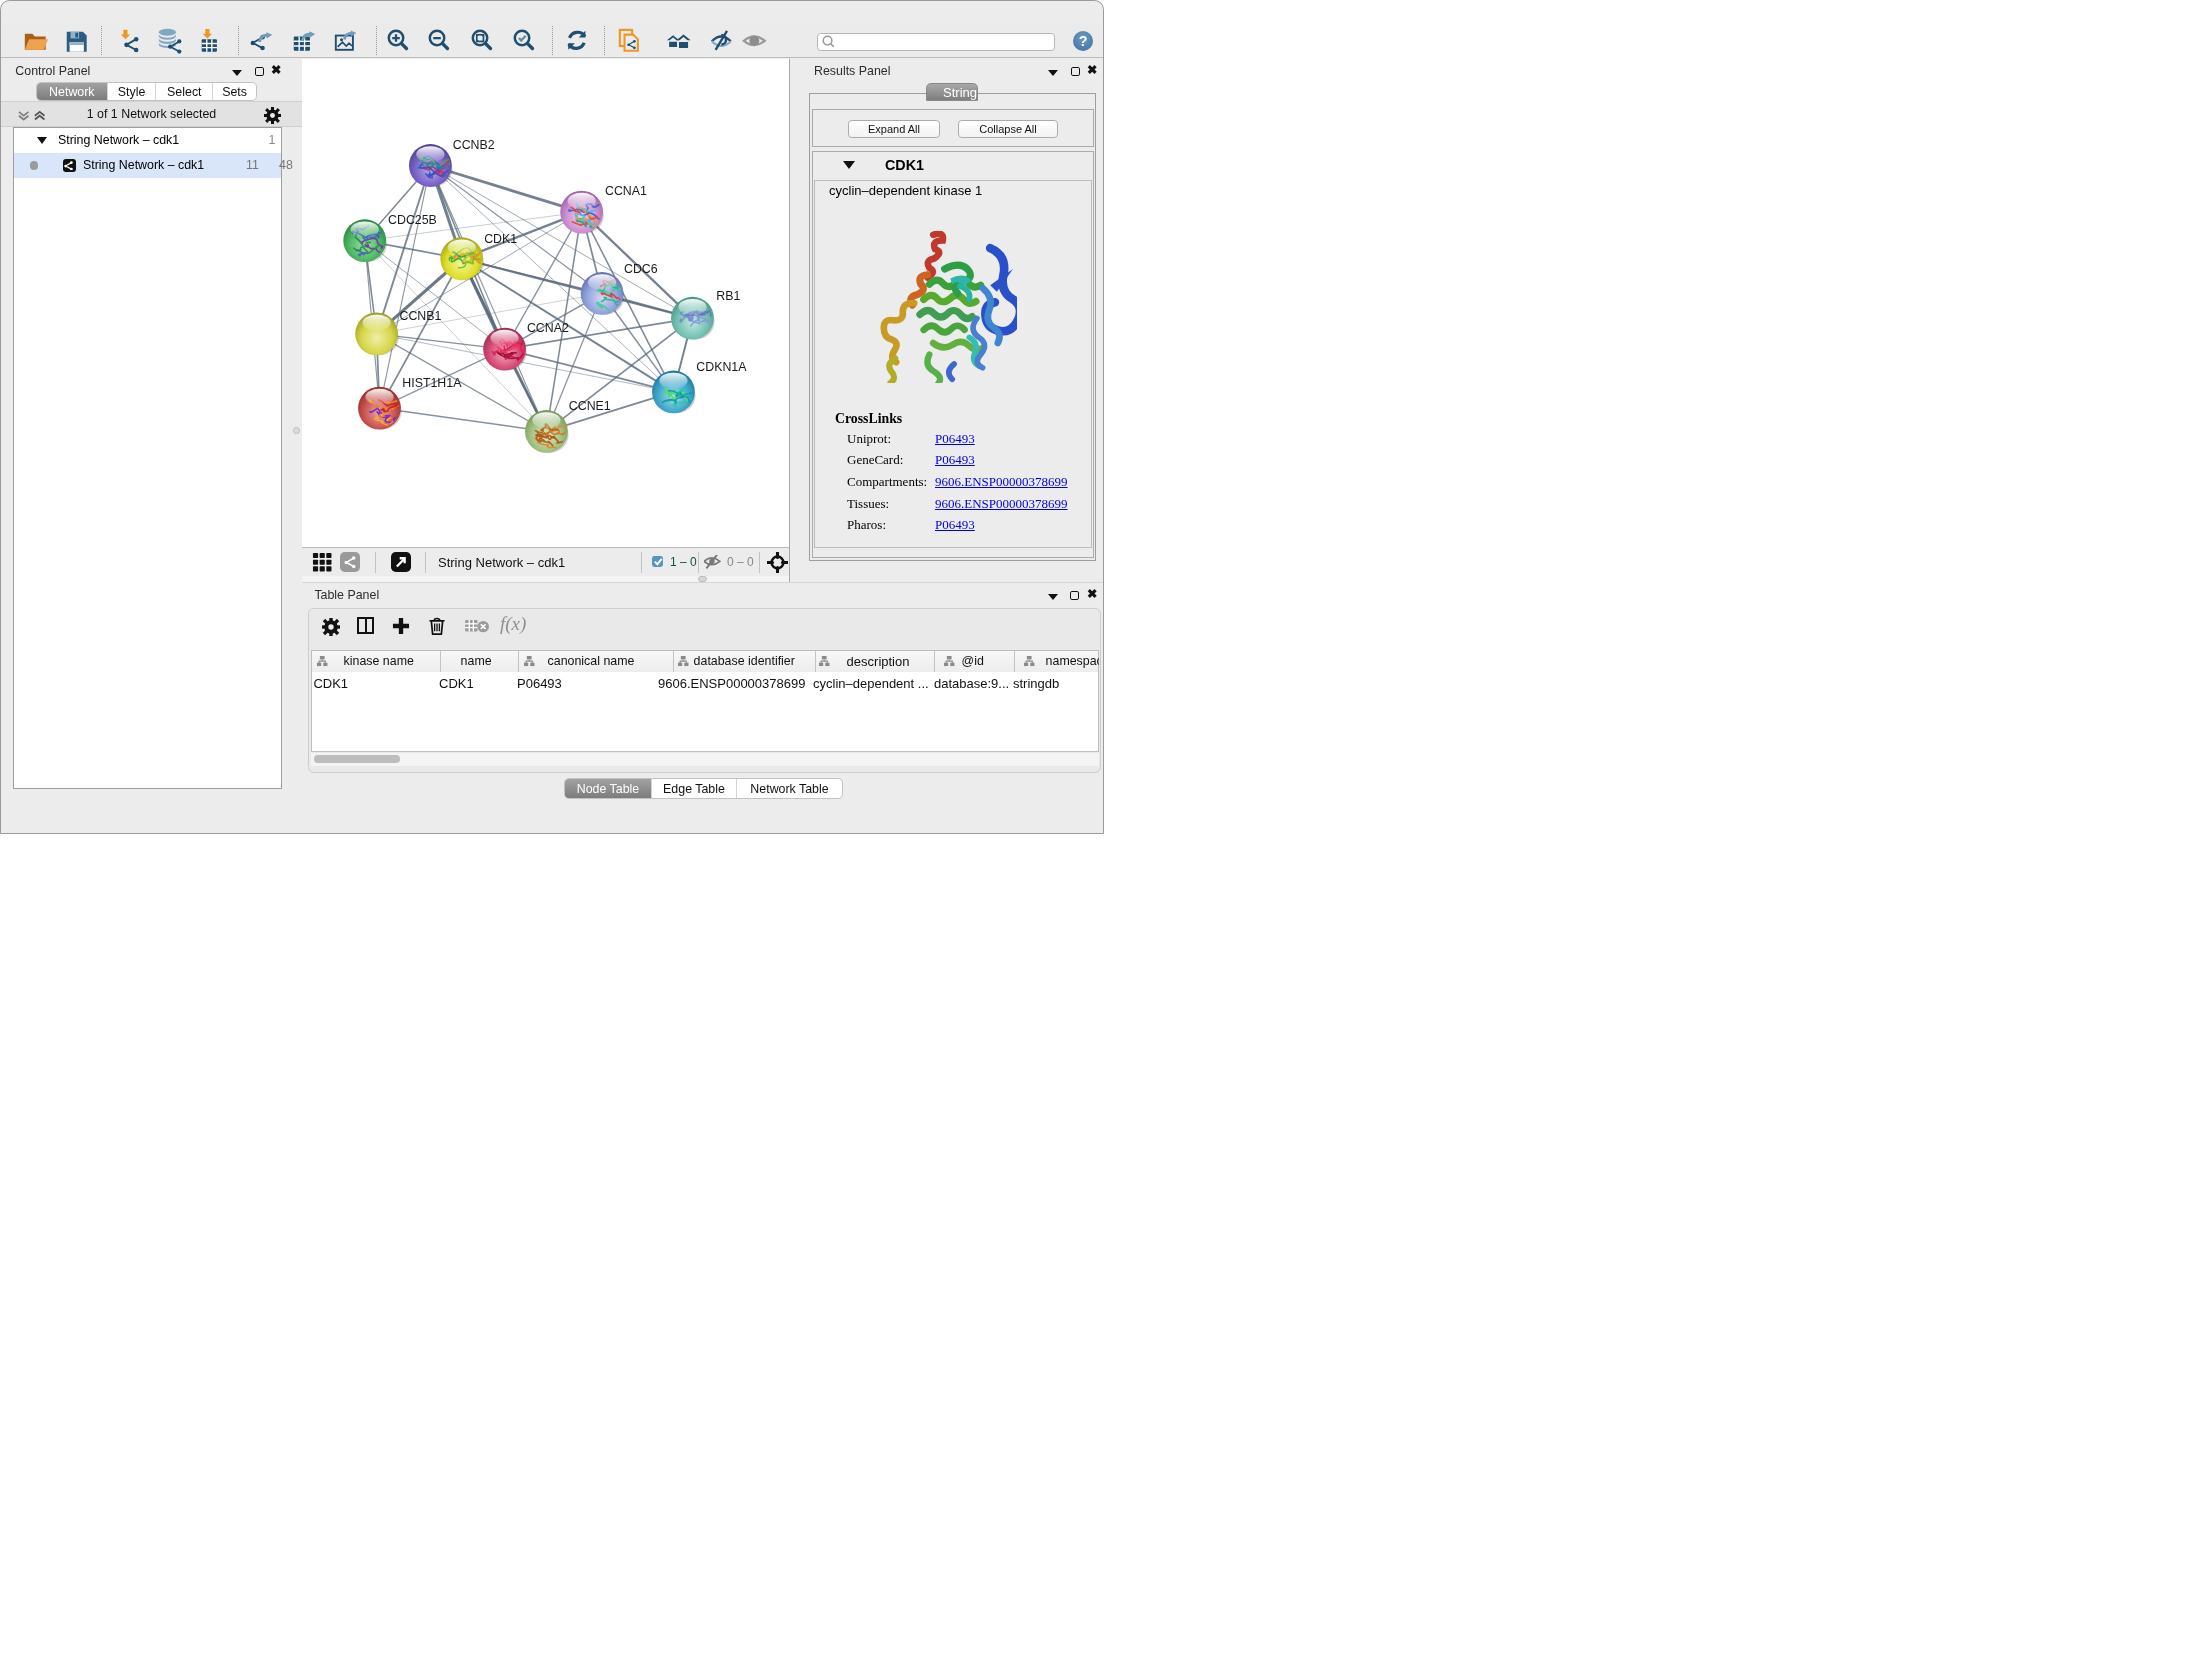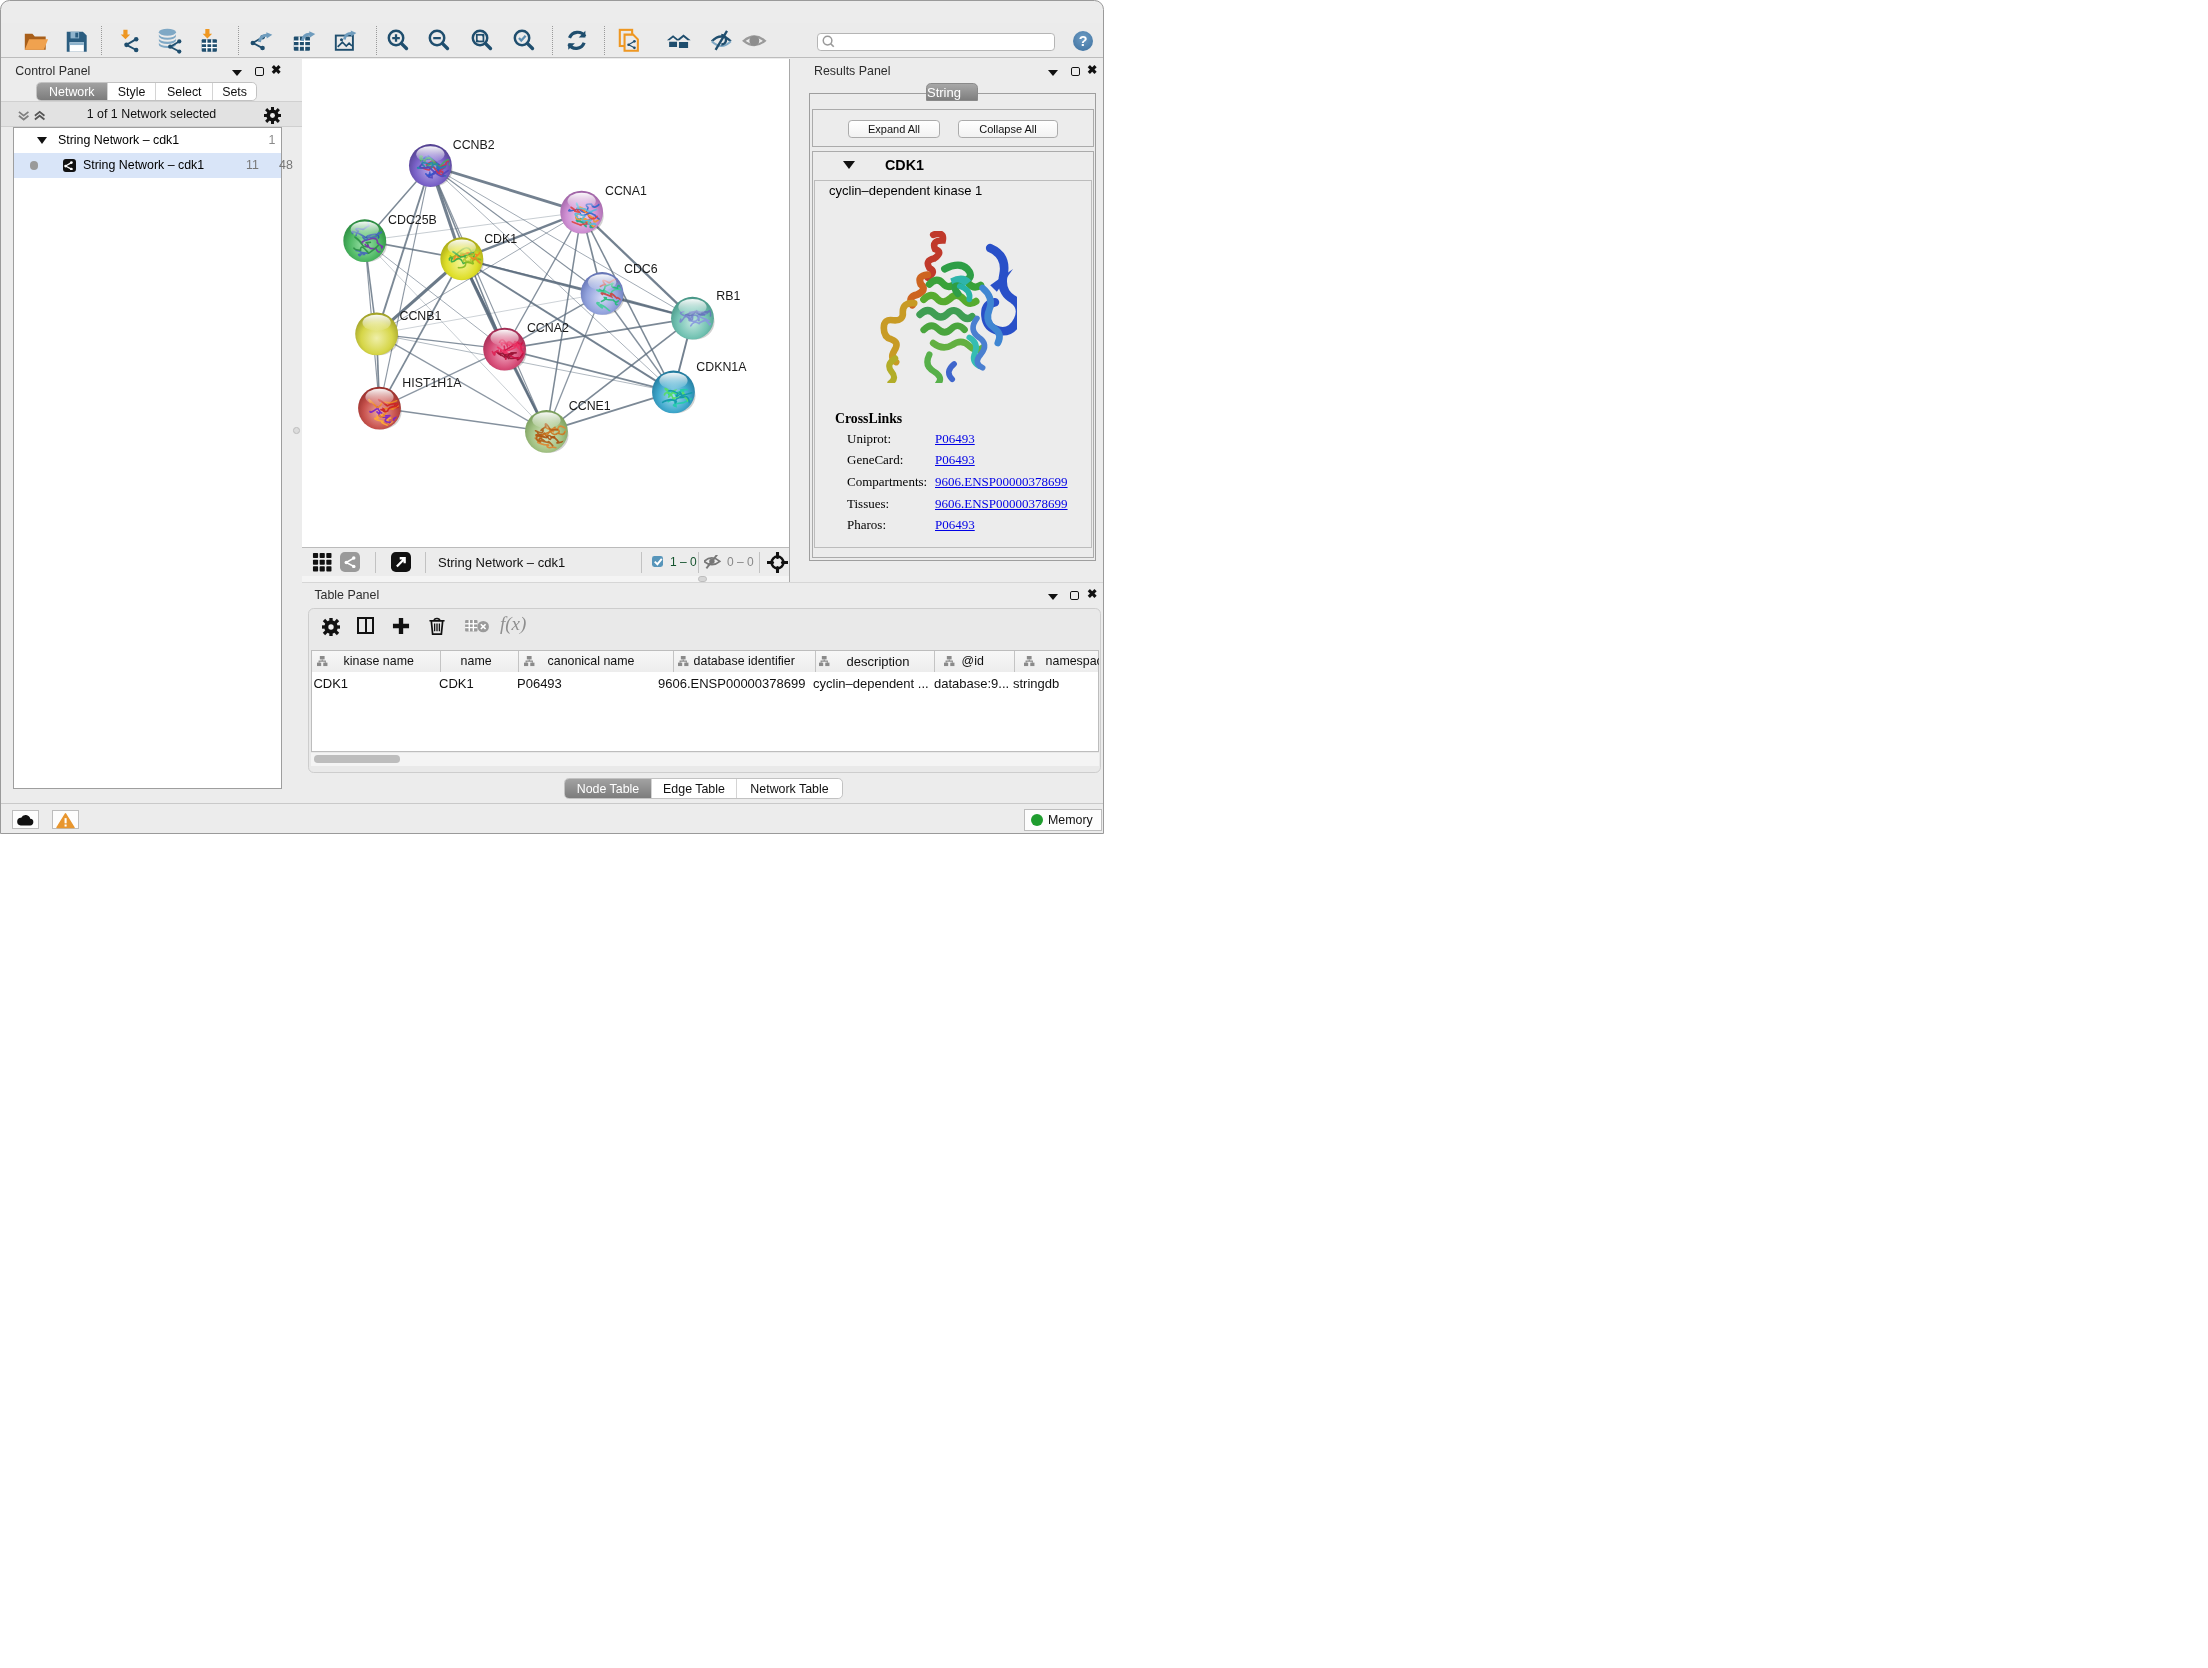--- a/index.html
+++ b/index.html
@@ -586,21 +586,21 @@
       </svg>
     </div>
     <div style="position:absolute;left:697px;top:575px;width:8.6px;height:5.7px;background:#d6d6d6;border:1px solid #bdbdbd;border-radius:2.9px"></div>
     <div style="position:absolute;left:292px;top:426px;width:6.7px;height:6.7px;background:#dcdcdc;border:1px solid #bdbdbd;border-radius:50%"></div>
     <div style="position:absolute;left:791px;top:312px;width:6.7px;height:6.7px;background:#dcdcdc;border:1px solid #bdbdbd;border-radius:50%"></div>
     <div id="rpanel">
       <div class="ptitle" style="position:absolute;left:24px;top:4.8px">Results Panel</div>
       <div style="position:absolute;left:258px;top:10.5px;width:0;height:0;border-left:5.2px solid transparent;border-right:5.2px solid transparent;border-top:6.7px solid #111"></div>
       <div style="position:absolute;left:281px;top:7.6px;width:8.6px;height:9.5px;border:1.7px solid #111;border-radius:1.9px"></div>
       <div class="xbt" style="position:absolute;left:297px;top:2.9px">✖</div>
-      <div style="position:absolute;left:136px;top:24px;width:52px;height:18px;z-index:3;background:linear-gradient(#a8a8a8,#7e7e7e);border:1px solid #8a8a8a;border-radius:4.8px 4.8px 0 0;color:#fff;font-size:13px;text-align:left;line-height:17px">String</div>
+      <div style="position:absolute;left:136px;top:24px;width:52px;height:18px;z-index:3;background:linear-gradient(#a8a8a8,#7e7e7e);border:1px solid #8a8a8a;border-radius:4.8px 4.8px 0 0;color:#fff;font-size:13px;text-align:right;line-height:17px">String</div>
       <div style="position:absolute;left:19px;top:34px;width:287px;height:468px;border:1px solid #9e9e9e;background:#ececec"></div>
       <div style="position:absolute;left:22px;top:50px;width:282px;height:38px;border:1px solid #ababab"></div>
       <div class="btn" style="left:58px;top:61px;width:92px;height:18px;line-height:17px">Expand All</div>
       <div class="btn" style="left:168px;top:61px;width:100px;height:18px;line-height:17px">Collapse All</div>
       <div style="position:absolute;left:22px;top:92px;width:282px;height:407px;border:1px solid #ababab"></div>
       <div style="position:absolute;left:53px;top:102px;width:0;height:0;border-left:6.7px solid transparent;border-right:6.7px solid transparent;border-top:8.6px solid #111"></div>
       <div style="position:absolute;left:95px;top:98px;font-size:14.3px;font-weight:bold">CDK1</div>
       <div style="position:absolute;left:24px;top:121px;width:278px;height:368px;border:1px solid #bcbcbc"></div>
       <div style="position:absolute;left:39px;top:124px;font-size:13px">cyclin–dependent kinase 1</div>
       <svg style="position:absolute;left:48px;top:172px" width="179" height="152" viewBox="0 0 188 160">
@@ -735,28 +735,13 @@
       <div style="position:absolute;left:632px;top:93px;font-size:13px;color:#111;white-space:nowrap">database:9...</div>
       <div style="position:absolute;left:711px;top:93px;font-size:13px;color:#111;white-space:nowrap">stringdb</div>
       <div style="position:absolute;left:8.6px;top:170px;width:788px;height:13.3px;background:#f4f4f4"></div>
       <div style="position:absolute;left:12.4px;top:172px;width:86px;height:8px;background:#bdbdbd;border-radius:3.8px"></div>
       <div class="tabrow" style="left:262px;top:195px;width:279px;height:21px">
         <div class="tab tabsel" style="width:86px;line-height:20px">Node Table</div>
         <div class="tab" style="width:85px;line-height:20px">Edge Table</div>
         <div class="tab" style="width:106px;line-height:20px">Network Table</div>
       </div>
     </div>
-    <div id="bottombar">
-      <div style="position:absolute;left:10.5px;top:6.2px;width:27.6px;height:19px;background:#fdfdfd;border:1px solid #bdbdbd"></div>
-      <svg style="position:absolute;left:14.3px;top:9.5px" width="21" height="13.3" viewBox="0 0 22 14">
-        <path d="M6 12 a4 4 0 0 1 .5-8 a5 5 0 0 1 9.5 1 a3.4 3.4 0 0 1 -.5 7 z" fill="#111"></path>
-      </svg>
-      <div style="position:absolute;left:51px;top:6.2px;width:27px;height:19px;background:#fdfdfd;border:1px solid #bdbdbd"></div>
-      <svg style="position:absolute;left:55px;top:7.6px" width="19" height="17" viewBox="0 0 20 18">
-        <path d="M10 2 L19 16.5 H1 Z" fill="#e8962e" stroke="#e8962e" stroke-width="1.6" stroke-linejoin="round"></path>
-        <rect x="9" y="6.5" width="2.2" height="5.5" fill="#fff"></rect>
-        <rect x="9" y="13.2" width="2.2" height="2.2" fill="#fff"></rect>
-      </svg>
-      <div style="position:absolute;left:1023px;top:4.8px;width:78px;height:22px;background:#fdfdfd;border:1px solid #bdbdbd"></div>
-      <div style="position:absolute;left:1030px;top:9.5px;width:12.4px;height:12.4px;border-radius:50%;background:#1f9d2f"></div>
-      <div style="position:absolute;left:1047px;top:8.6px;font-size:12.4px;color:#111">Memory</div>
-    </div>
   </div>
 
 </body></html>

